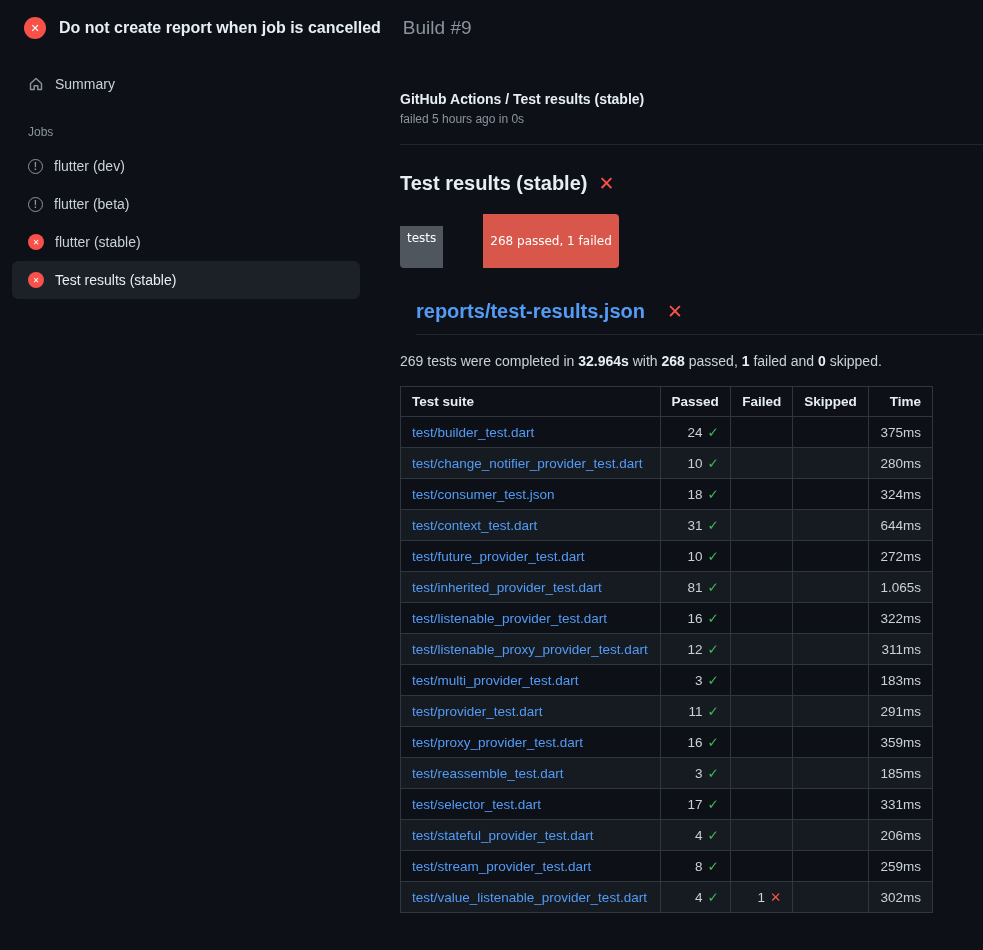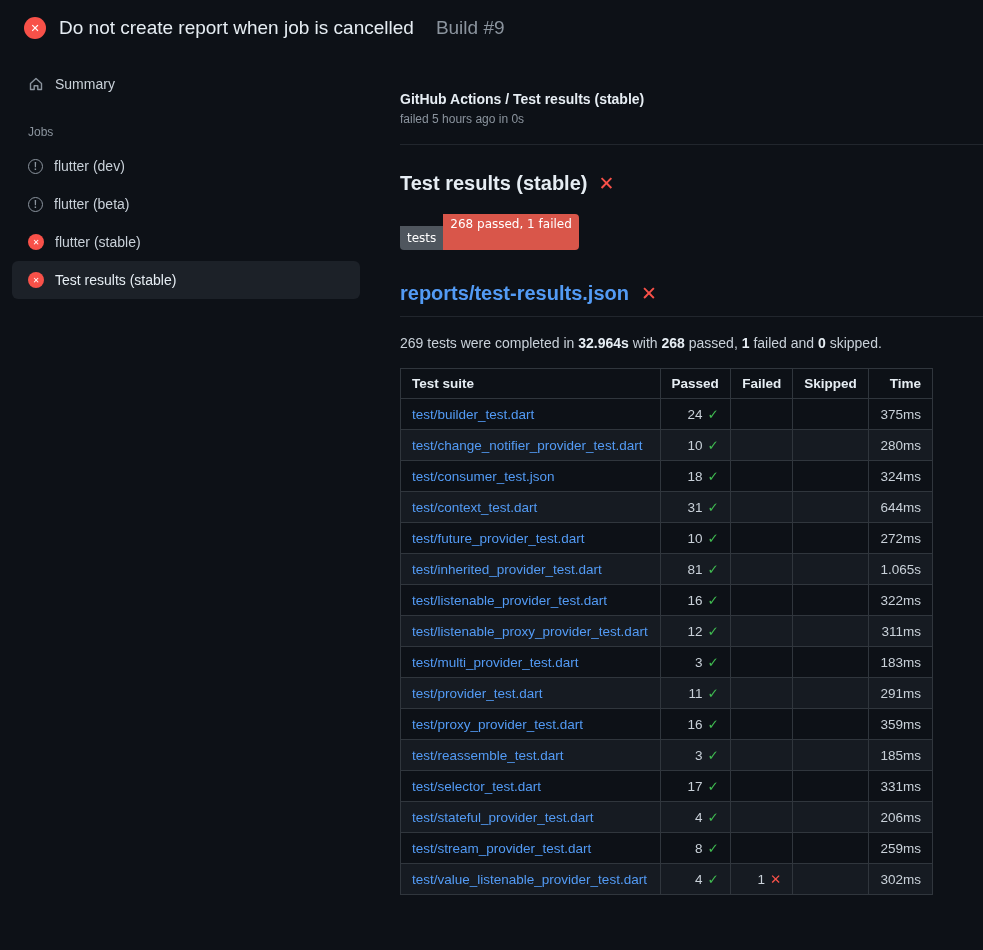--- a/index.html
+++ b/index.html
@@ -18,21 +18,21 @@
     background:var(--bg);color:var(--text);
     font-family:"Liberation Sans","DejaVu Sans",sans-serif;
     font-size:14px;
   }
   
   .top-header{display:flex;align-items:center;gap:13px;padding:17px 24px 14px 24px;}
   .fail-circle{display:inline-flex;align-items:center;justify-content:center;border-radius:50%;
     background:var(--fail-red);color:#fff;font-weight:700;flex-shrink:0;}
   .fail-circle.lg{width:22px;height:22px;font-size:11px;}
   .fail-circle.sm{width:16px;height:16px;font-size:8px;}
-  .top-title{font-size:19px;font-weight:400;color:var(--text-strong);}
+  .top-title{font-size:16px;font-weight:700;color:var(--text-strong);}
   .top-build{font-size:19px;font-weight:400;color:var(--muted);margin-left:9px;}
   
   .layout{display:flex;align-items:flex-start;}
   .sidebar{width:372px;flex-shrink:0;padding:12px 12px 14px 12px;}
   .side-item{display:flex;align-items:center;gap:11px;padding:11px 16px;border-radius:6px;
     color:var(--text);cursor:pointer;}
   .side-item.selected{background:#1c2128;color:var(--text-strong);}
   .side-label{font-size:14px;}
   .jobs-label{color:var(--muted);font-size:12px;margin:22px 0 8px 16px;}
   .warn-icon{display:inline-flex;align-items:center;justify-content:center;width:15px;height:15px;
@@ -43,23 +43,23 @@
   .main{flex:1;padding:38px 0 24px 28px;min-width:0;}
   .breadcrumb{font-size:14px;font-weight:700;color:var(--text-strong);}
   .run-meta{font-size:12px;color:var(--muted);margin-top:5px;}
   .divider{border:none;border-top:1px solid var(--border-soft);margin:18px 0 0 0;}
   .section-title{display:flex;align-items:center;gap:11px;margin:27px 0 0 0;
     font-size:20px;font-weight:700;color:var(--text-strong);}
   .x-mark{color:var(--fail-red);font-weight:700;font-size:19px;line-height:1;}
   .badge{display:inline-flex;margin-top:19px;font-size:12px;border-radius:4px;overflow:hidden;
     font-family:"DejaVu Sans","Liberation Sans",sans-serif;}
   .badge-label{background:var(--badge-label-bg);color:#fff;padding:5px 7px;margin-top:12px;}
-  .badge-value{background:var(--badge-value-bg);color:#fff;padding:3px 7px;}
-  .report-heading{display:flex;align-items:center;gap:12px;margin-top:32px;
-    padding-bottom:11px;border-bottom:1px solid var(--border-soft);}
+  .badge-value{background:var(--badge-value-bg);color:#fff;padding:20px 7px;margin-left:40px;}
+  .report-heading{display:flex;align-items:center;gap:22px;margin-top:32px;
+    padding-bottom:11px;border-bottom:1px solid var(--border-soft);margin-left:16px;}
   .report-link{color:var(--link-blue);font-size:20px;font-weight:700;text-decoration:none;}
   .summary-line{margin:18px 0 0 0;font-size:14px;color:var(--text);}
   .summary-line strong{color:var(--text-strong);font-weight:700;}
   
   table.results{border-collapse:collapse;margin-top:17px;width:533px;font-size:13.5px;}
   .results th,.results td{border:1px solid var(--border);padding:7px 11px;}
   .results th{color:var(--text-strong);font-weight:700;text-align:left;}
   .results th.r,.results td.r{text-align:right;}
   .results tbody tr:nth-child(even){background:var(--panel);}
   .results td a{color:var(--link-blue);text-decoration:none;text-align:right;}

